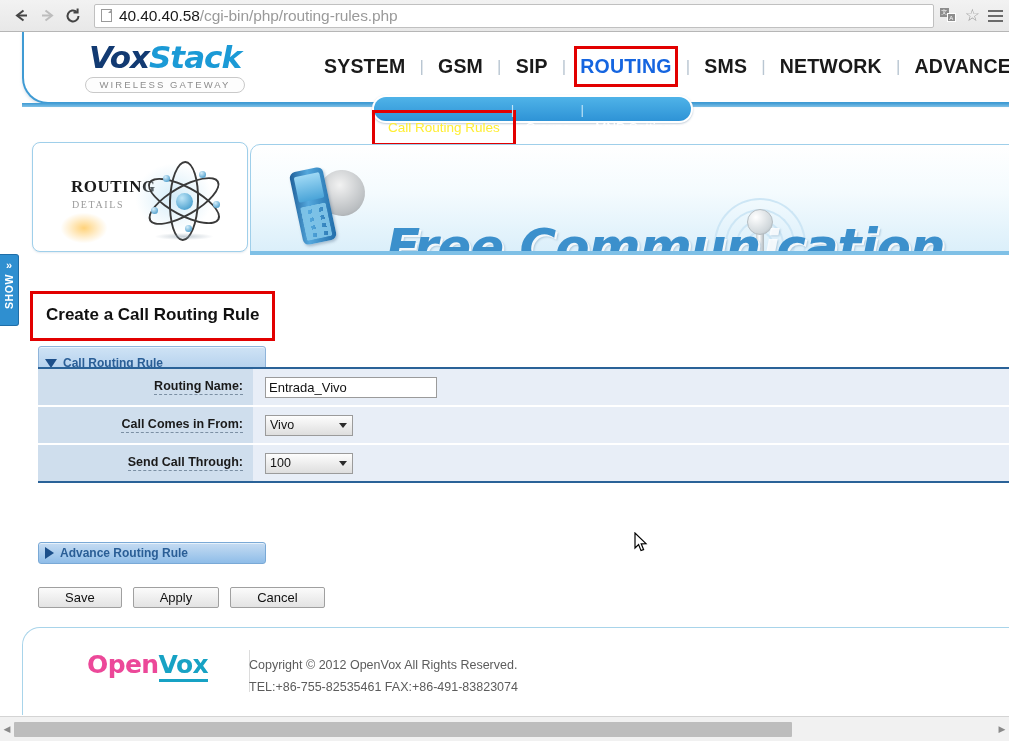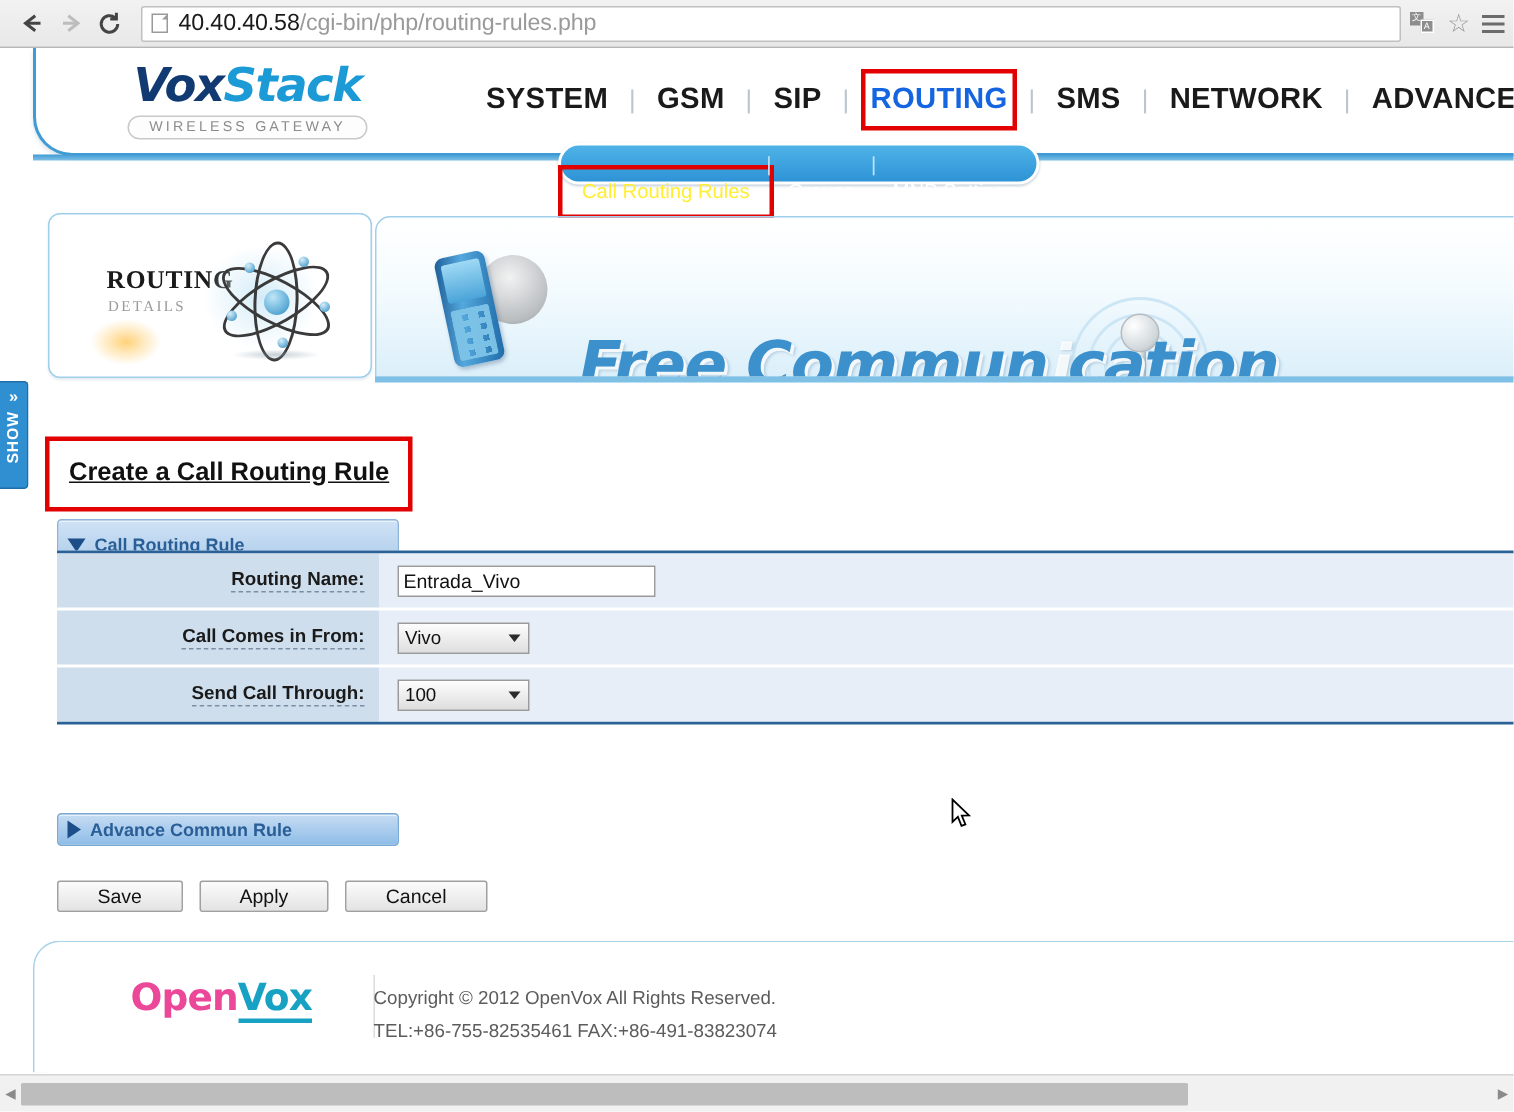--- a/index.html
+++ b/index.html
@@ -171,21 +171,21 @@
     position: absolute; left: 250px; top: 112px;
     width: 860px; height: 108px;
     background: linear-gradient(#ffffff 0%, #f4fbfe 45%, #dbeffa 100%);
     border: 1px solid #9fcfea;
     border-radius: 10px 10px 0 0;
     overflow: hidden;
   }
   .freecom {
     position: absolute; left: 135px; top: 73px;
     font-family: "DejaVu Sans", sans-serif;
-    font-size: 42px; font-weight: bold; font-style: italic;
+    font-size: 50px; font-weight: bold; font-style: italic;
     color: #3c90cc;
     letter-spacing: -1px;
     text-shadow: 2px 2px 0 rgba(255,255,255,.85), 3px 3px 2px rgba(120,160,190,.45);
     white-space: nowrap;
   }
   .freecom .gap { color: transparent; }
   .banner-under {
     position: absolute; left: 250px; top: 219px;
     width: 860px; height: 4px;
     background: #7fc0e6;
@@ -285,21 +285,20 @@
     font-size: 10.5px; font-weight: bold; letter-spacing: .6px;
     margin-top: 3px;
   }
 
   
   .page-title {
     position: absolute; left: 36px; top: 265px;
     font-size: 17px; font-weight: bold; color: #111;
     padding: 8px 10px 10px;
     background: #ffffff;
-    text-decoration: underline;
   }
 
   
   .sec-head {
     position: absolute; left: 38px; top: 314px;
     width: 228px; height: 34px;
     background: linear-gradient(#cfe3f5, #a9c9ea);
     border: 1px solid #8fb4da;
     border-radius: 3px 3px 0 0;
     box-shadow: inset 0 1px 0 #eaf3fc;
@@ -597,21 +596,21 @@
         <div class="sel">
           <span>100</span>
           <span class="arr"></span>
         </div>
       </div>
     </div>
   </div>
 
   <div class="sec-head2">
     <span class="tri-right"></span>
-    <span>Advance Commun Rule</span>
+    <span>Advance Routing Rule</span>
   </div>
 
   <div class="btnrow">
     <button class="btn">Save</button>
     <button class="btn">Apply</button>
     <button class="btn">Cancel</button>
   </div>
 
   <div class="footer">
     <div class="ov-logo"><span class="ov-open">Open</span><span class="ov-vox">Vox</span></div>

